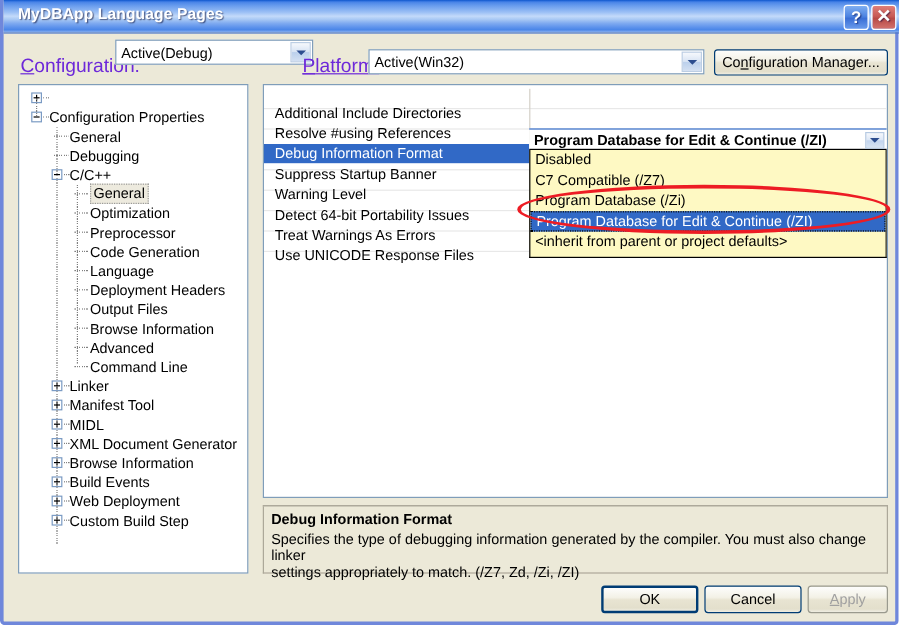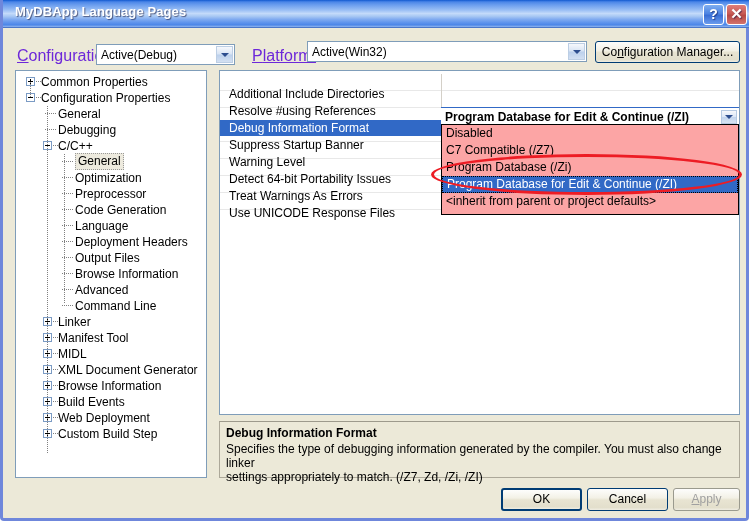--- a/index.html
+++ b/index.html
@@ -276,21 +276,21 @@
     border-right: 4px solid transparent;
     border-top: 4px solid #2C4D8E;
   }
 
   
   #dropdown {
     position: absolute;
     left: 221px; top: 54px;
     width: 298px; height: 90px;
     box-sizing: border-box;
-    background: #fca5a5;
+    background: #fef9c3;
     border: 1px solid #000000;
     border-top: none;
     overflow: hidden;
   }
   .ditem {
     position: relative;
     height: 17px;
     line-height: 17px;
     font-size: 12px;
     color: #000000;
@@ -346,40 +346,39 @@
 <div id="window">
 
   <div id="titlebar">
     <div id="titlebar-text">MyDBApp Language Pages</div>
     <div class="tb-btn" id="tb-help">?</div>
     <div class="tb-btn" id="tb-close">✕</div>
   </div>
 
   <div class="dlg-label" style="left:14px; top:47px;"><span class="uline">C</span>onfiguration:</div>
 
-  <div class="combo" style="left:93px; top:44px; width:139px;">
+  <div class="combo" style="left:93px; top:33px; width:165px;">
     <span class="combo-text">Active(Debug)</span>
     <span class="combo-arrow"></span>
   </div>
 
   <div class="dlg-label" style="left:249px; top:47px;text-decoration:underline;"><span class="uline">P</span>latform:</div>
 
   <div class="combo" style="left:304px; top:41px; width:280px;">
     <span class="combo-text">Active(Win32)</span>
     <span class="combo-arrow"></span>
   </div>
 
   <div class="btn" style="left:592px; top:41px; width:145px; height:22px; line-height:20px;">Co<span class="uline">n</span>figuration Manager...</div>
 
   <div id="tree-panel">
     <div id="tree-body" style="position:relative; padding:3px 0 0 0;">
         <div class="tnode">
           <span class="plusbox plus" style="left: 10px;"></span>
           <span class="dots-h" style="left: 20px; width: 5px;"></span>
-          <span class="tlabel" style="left: 25px;">Common Properties</span>
         </div>
         <div class="tnode">
           <span class="plusbox" style="left: 10px;"></span>
           <span class="dots-h" style="left: 20px; width: 5px;"></span>
           <span class="tlabel" style="left: 25px;">Configuration Properties</span>
         </div>
         <div class="tnode">
           <span class="dots-h" style="left: 29px; width: 12px;"></span>
           <span class="tlabel" style="left: 42px;">General</span>
         </div>

